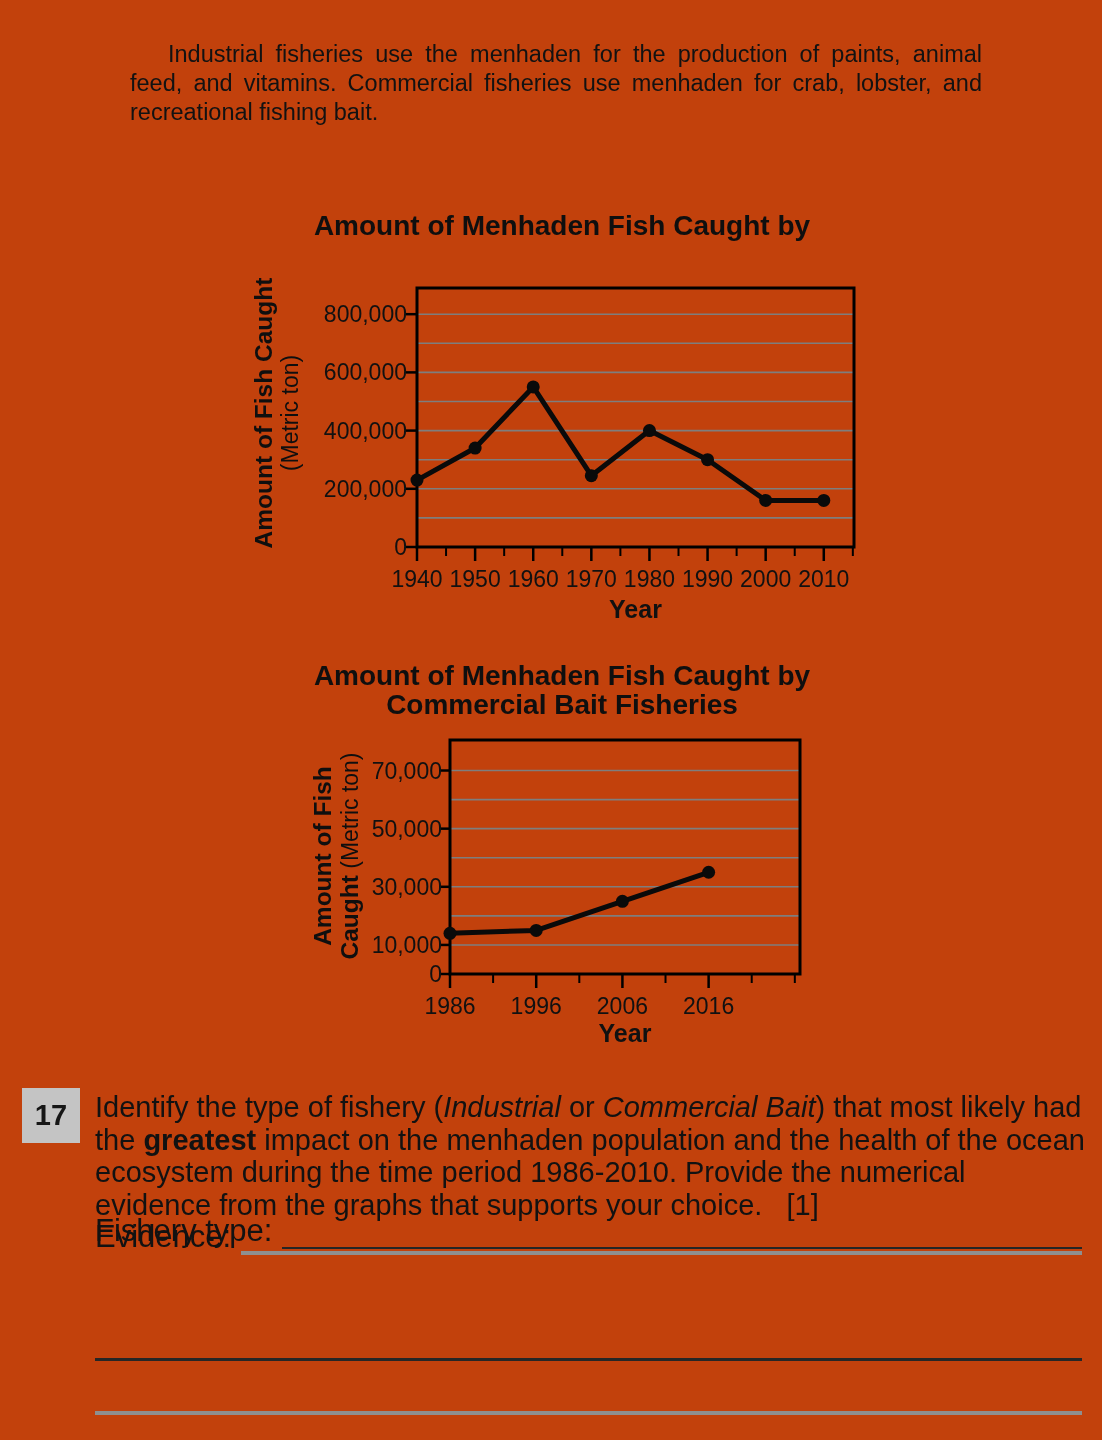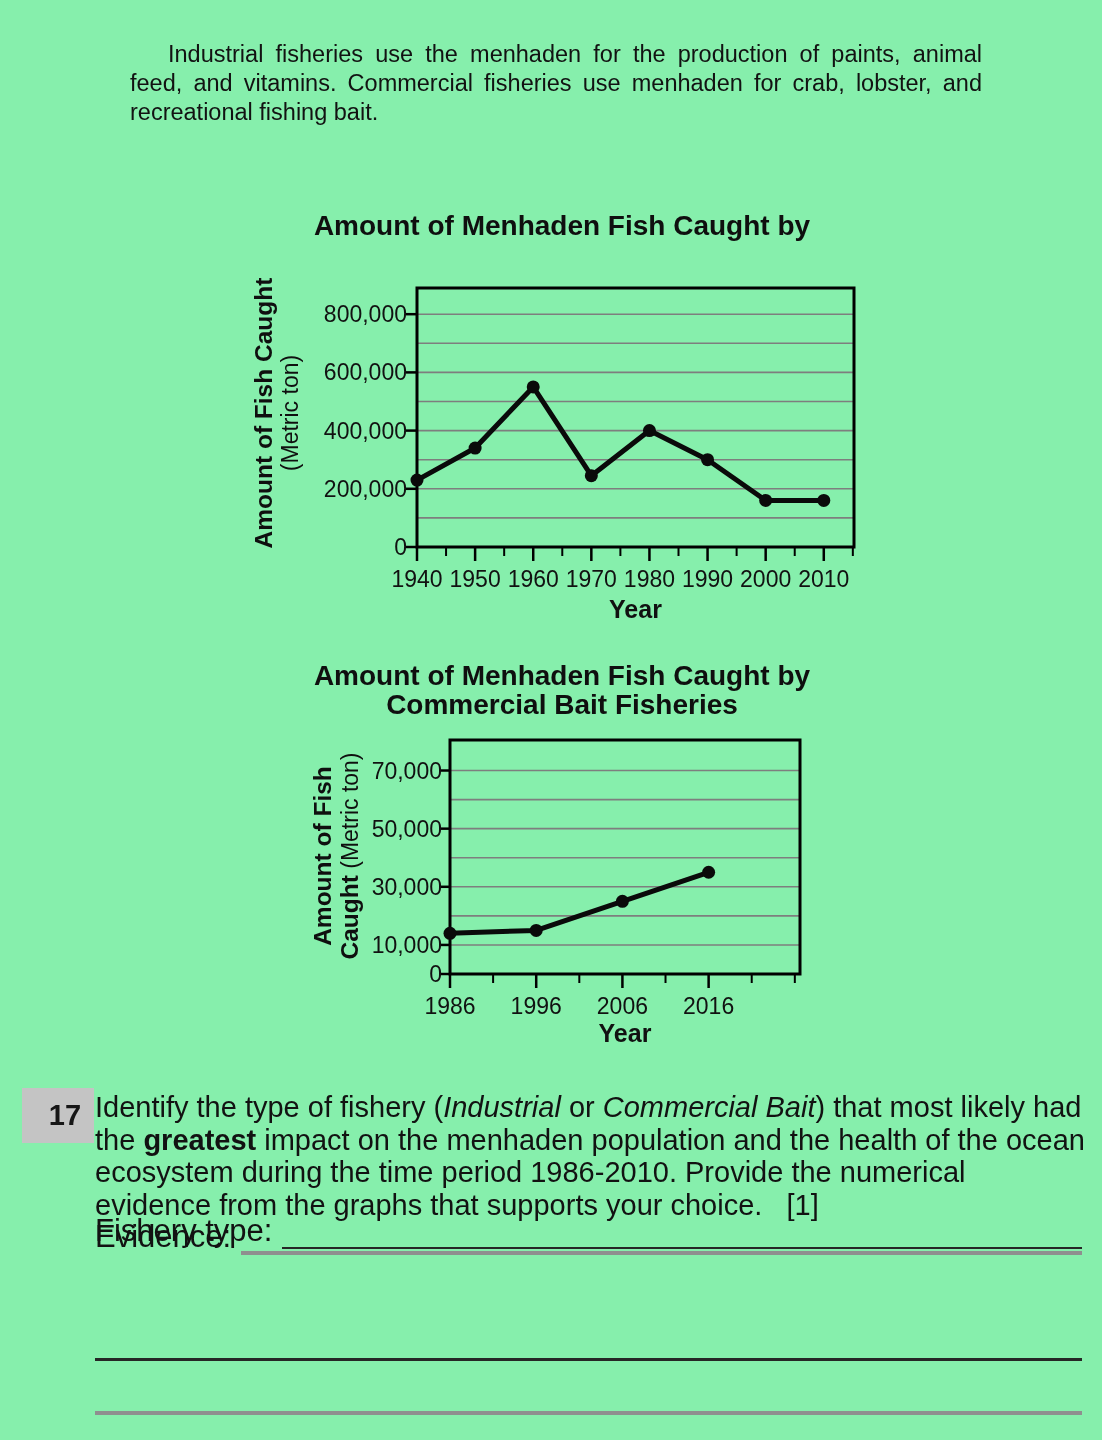--- a/index.html
+++ b/index.html
@@ -1,29 +1,29 @@
 <!DOCTYPE html>
 <html><head>
 <meta charset="utf-8">
 <style>
   html,body{margin:0;padding:0;background:#fff;}
-  #page{position:relative;width:1102px;height:1440px;background:#86efac;overflow:hidden;
+  #page{position:relative;width:1102px;height:1440px;background:#c2410c;overflow:hidden;
         font-family:"Liberation Sans",sans-serif;color:#121212;}
   .para{position:absolute;left:130px;width:852px;font-size:23.5px;line-height:29px;
         text-align:justify;text-indent:38px;color:#121212;}
   .chart-title{position:absolute;left:112px;width:900px;text-align:center;
         font-weight:bold;font-size:28px;line-height:29px;color:#0f0f0f;}
   .vlabel{position:absolute;text-align:center;transform:rotate(-90deg);color:#0f0f0f;}
   .vl1{font-weight:bold;font-size:24.5px;line-height:27px;}
   .vl2{font-size:23px;line-height:27px;}
   .vl2 .b{font-weight:bold;font-size:24.5px;}
   svg{font-family:"Liberation Sans",sans-serif;}
   .q-badge{position:absolute;left:22px;top:1088px;width:58px;height:55px;background:#c4c4c4;
         display:flex;align-items:center;justify-content:center;
-        font-weight:bold;font-size:29px;color:#161616;padding-left:14px;}
+        font-weight:bold;font-size:29px;color:#161616;}
   .q-text{position:absolute;left:95px;top:1091px;width:990px;font-size:29px;
         line-height:32.5px;color:#121212;}
   .q-text .i{font-style:italic;}
   .q-text .b{font-weight:bold;}
   .ans-row{position:absolute;left:95px;width:987px;height:30px;display:flex;}
   .ans-label{font-size:31px;color:#121212;white-space:nowrap;padding-right:10px;
         align-self:flex-end;}
   .ans-line{flex:1;align-self:stretch;}
   .row-fishery .ans-line{border-bottom:2.5px solid #262626;}
   .row-evidence .ans-line{border-bottom:4px solid #8f8f8f;}

